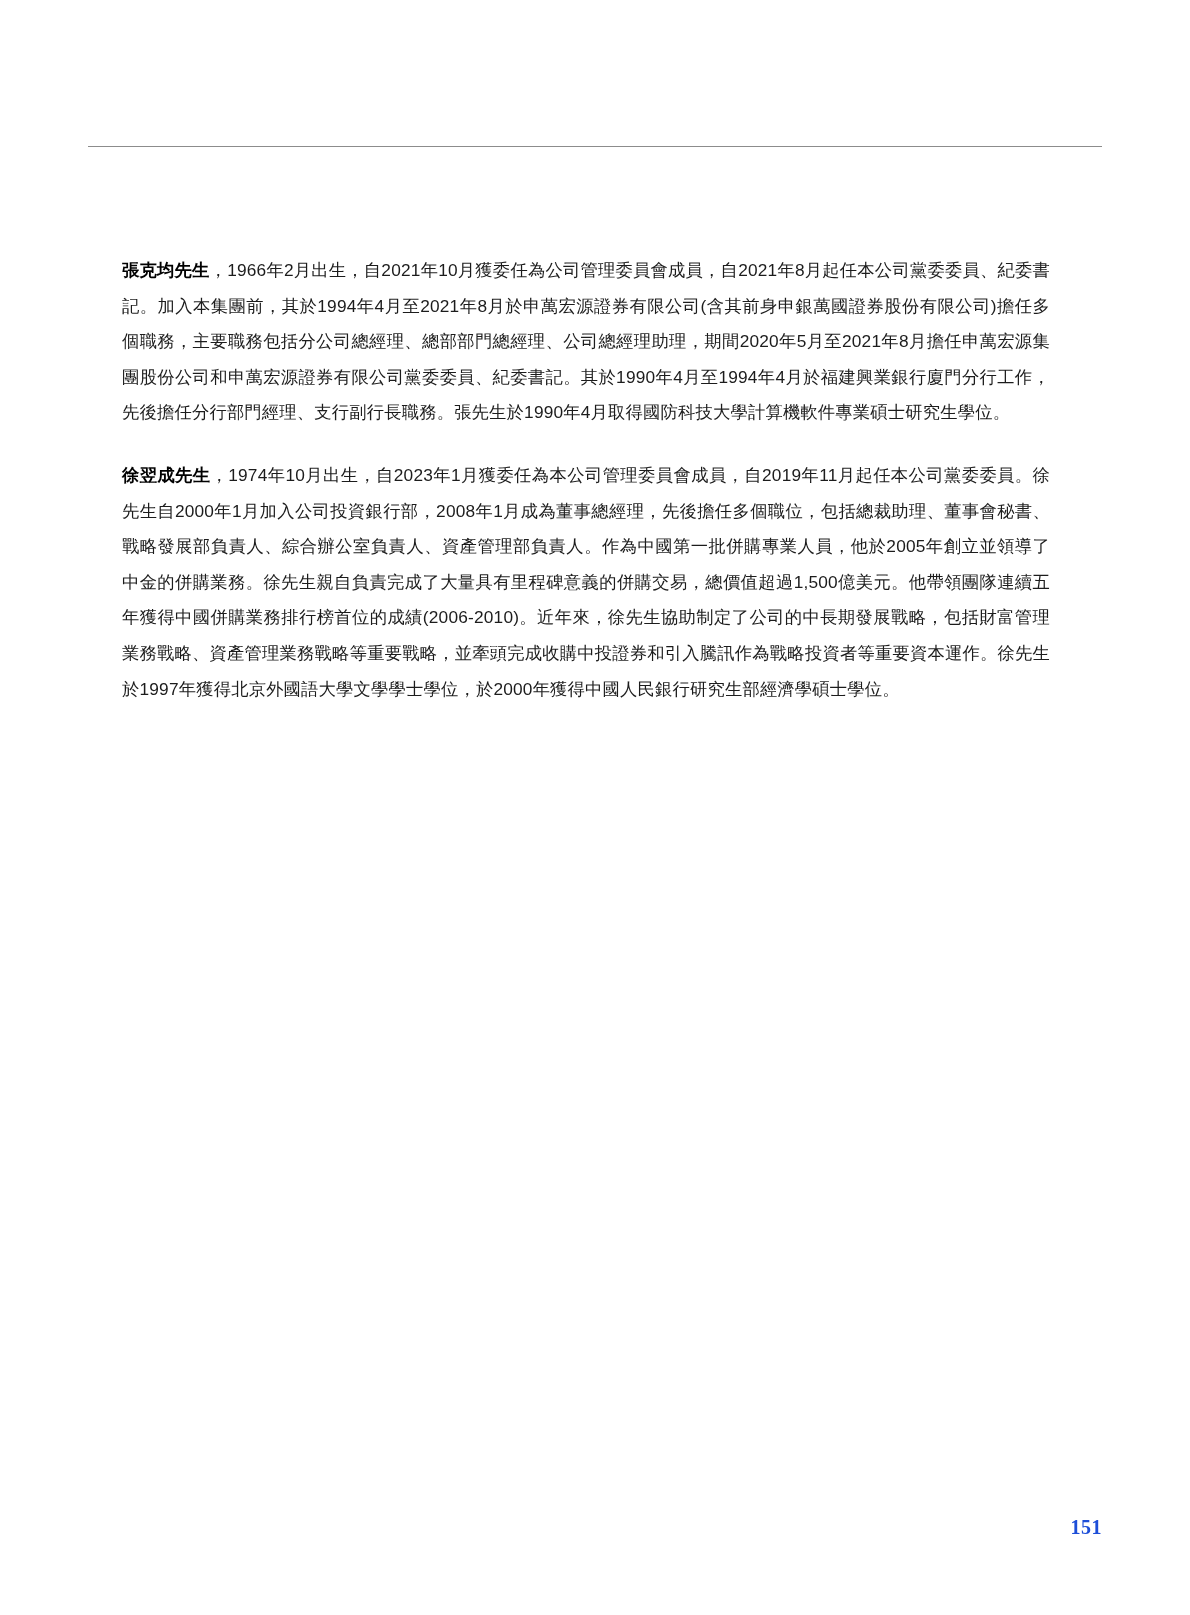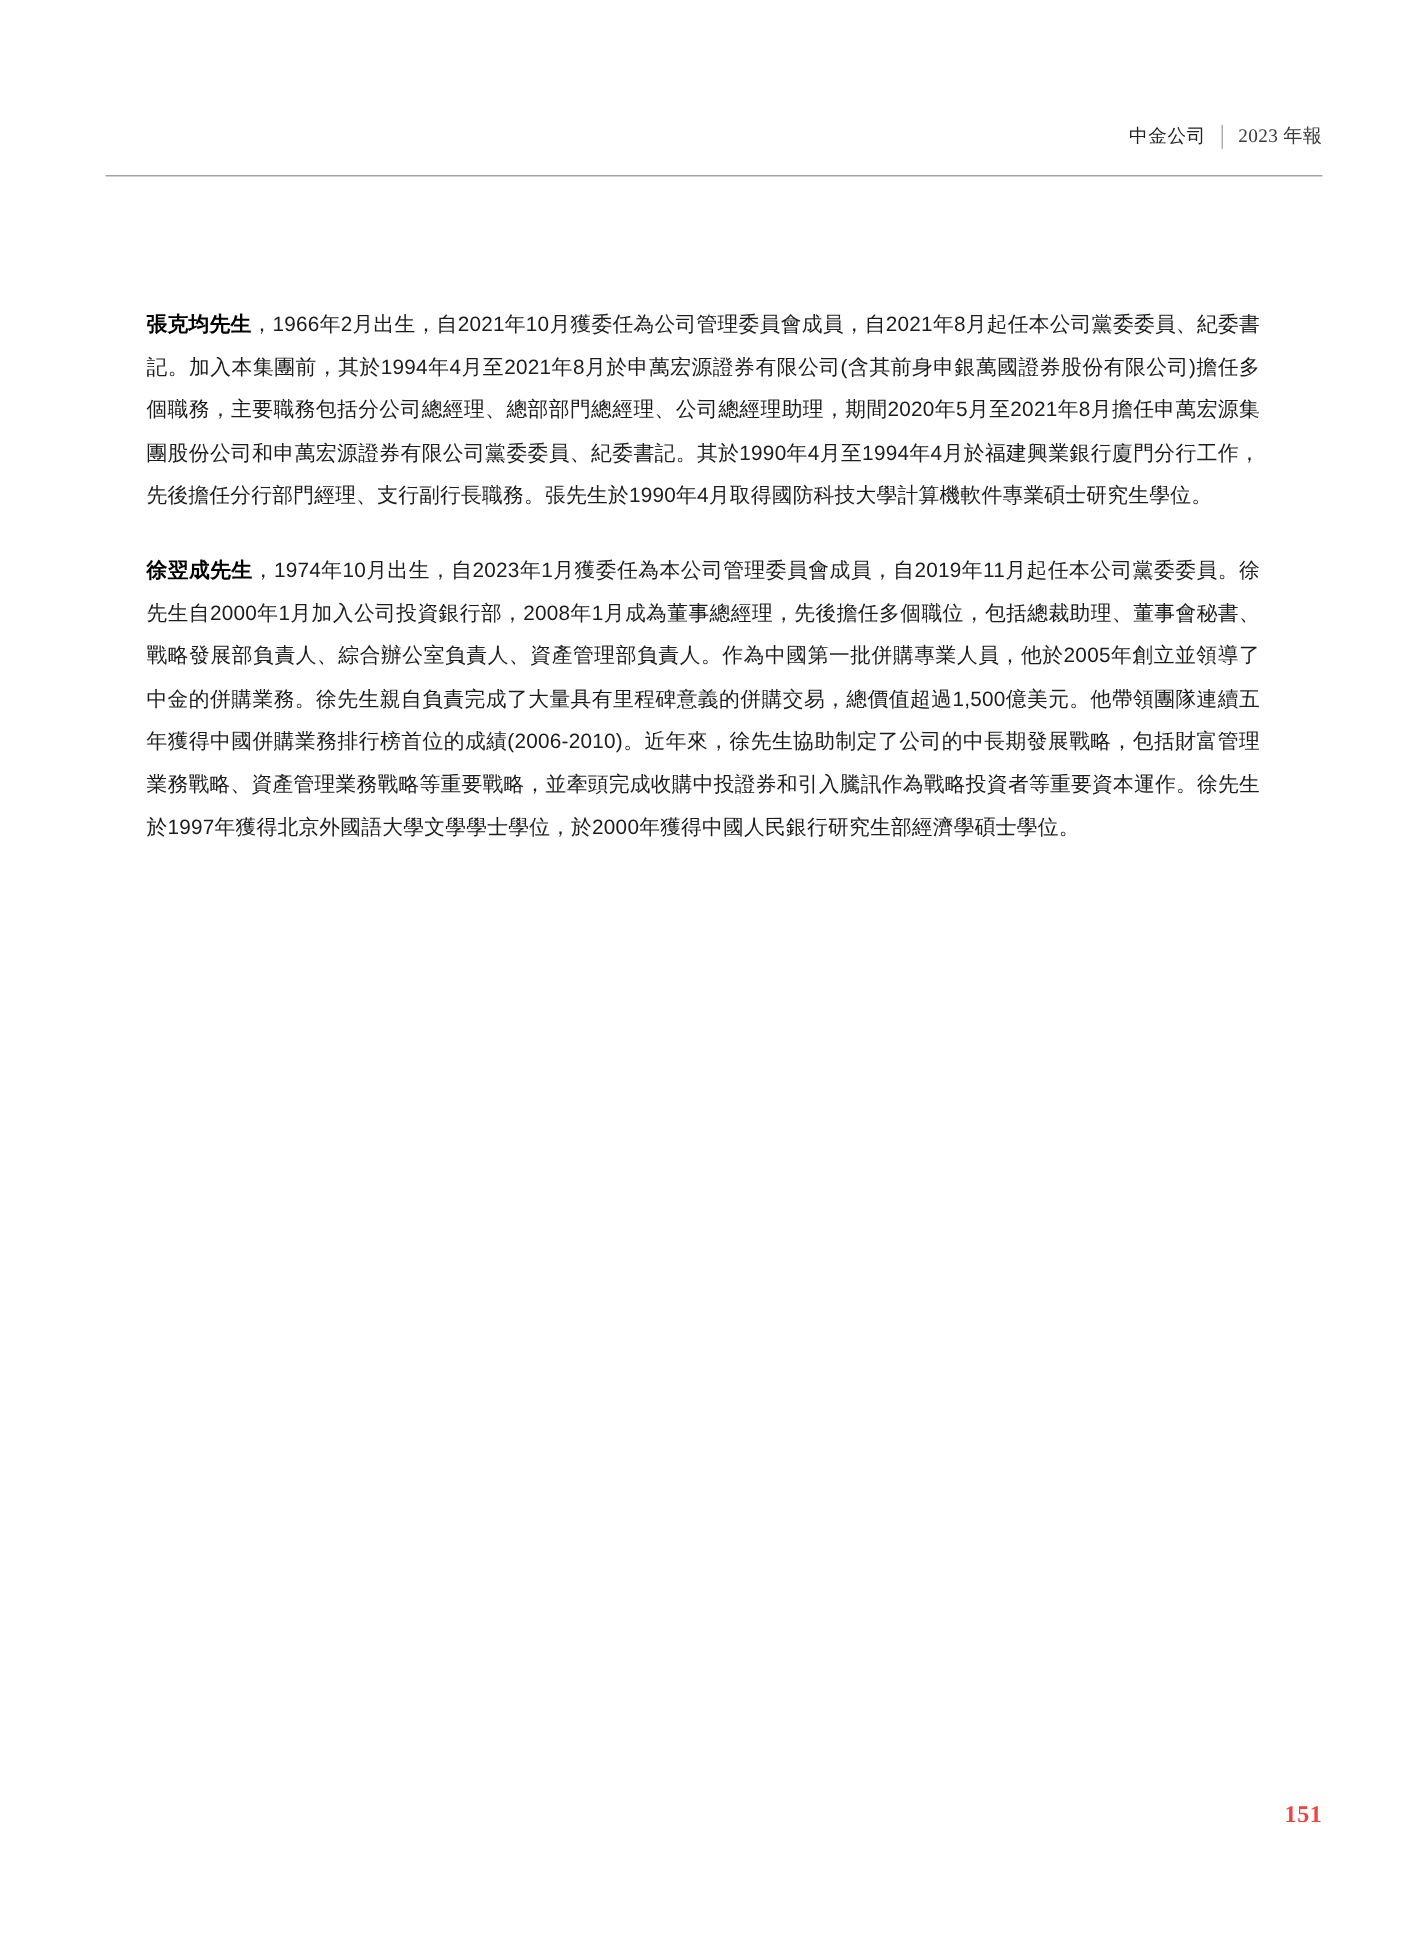--- a/index.html
+++ b/index.html
@@ -90,40 +90,33 @@
 
   .name {
     font-weight: bold;
     color: #000;
   }
 
   
   .page-number {
     position: absolute;
     right: 88px;
-    bottom: 91px;
+    bottom: 76px;
     font-family: "Liberation Serif", serif;
     font-size: 20px;
     font-weight: bold;
-    color: #ef4444;
+    color: #1d4ed8;
     letter-spacing: 0.5px;
   }
 </style>
 </head>
 <body>
 
 <div class="page">
 
-  <div class="header">
-    <div class="header-inner">
-      <span class="header-company">中金公司</span>
-      <span class="header-divider"></span>
-      <span class="header-report">2023 年報</span>
-    </div>
-  </div>
 
   <div class="header-rule"></div>
 
   <div class="content">
 
     <p class="para">
       <span class="name">張克均先生</span><span>，1966年2月出生，自2021年10月獲委任為公司管理委員會成員，自2021年8月起任本公司黨委委員、紀委書記。加入本集團前，其於1994年4月至2021年8月於申萬宏源證券有限公司(含其前身申銀萬國證券股份有限公司)擔任多個職務，主要職務包括分公司總經理、總部部門總經理、公司總經理助理，期間2020年5月至2021年8月擔任申萬宏源集團股份公司和申萬宏源證券有限公司黨委委員、紀委書記。其於1990年4月至1994年4月於福建興業銀行廈門分行工作，先後擔任分行部門經理、支行副行長職務。張先生於1990年4月取得國防科技大學計算機軟件專業碩士研究生學位。</span>
     </p>
 
     <p class="para">

